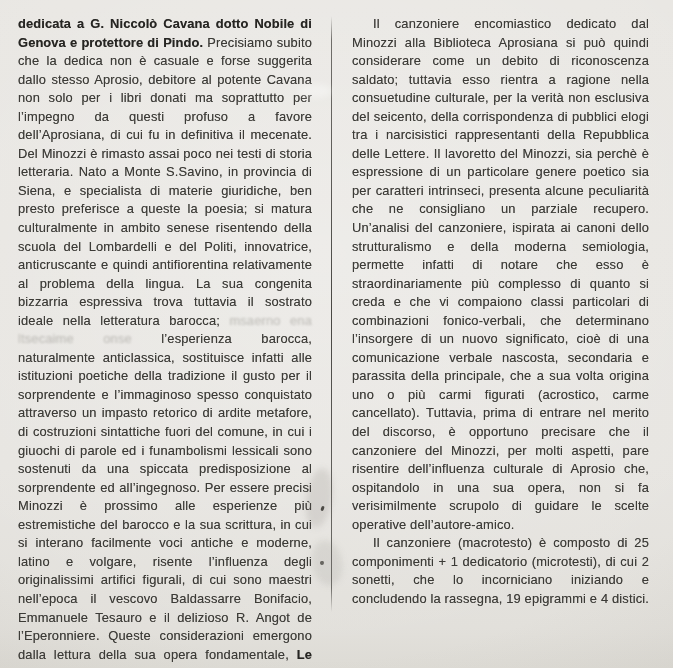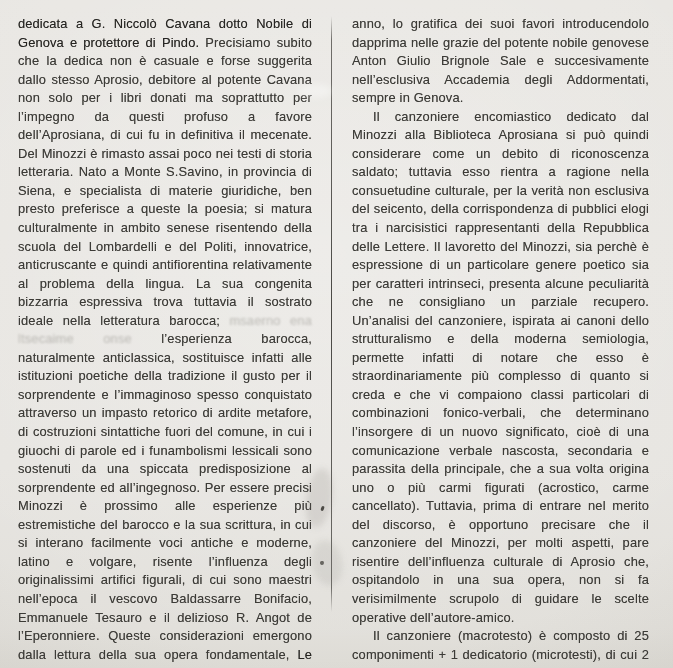--- a/index.html
+++ b/index.html
@@ -28,21 +28,21 @@
     line-height: 18.55px;
     letter-spacing: 0.15px;
     color: #3c3b37;
     text-shadow: 0 0 0.5px rgba(60,59,55,0.55);
   }
   .col-left  { left: 18px;  width: 294px; }
   .col-right { left: 352px; width: 297px; }
   .col p { margin: 0; }
   .col-right p.indented { text-indent: 21px; }
   b, .bold {
-    font-weight: normal;
+    font-weight: bold;
     color: #262522;
     letter-spacing: 0.1px;
   }
   .erased {
     color: #77756d;
     opacity: 0.34;
     filter: blur(1.25px);
   }
   .divider {
     position: absolute;
@@ -89,19 +89,18 @@
 
   <div class="divider"></div>
 
   <div class="speck-1"></div>
   <div class="speck-2"></div>
   <div class="smudge smudge-a"></div>
   <div class="smudge smudge-b"></div>
   <div class="smudge smudge-c"></div>
 
   <div class="col col-right">
-    <p>anno, lo gratifica dei suoi favori introducendolo dapprima nelle grazie del potente nobile genovese Anton Giulio Brignole Sale e succesivamente nell’esclusiva Accademia degli Addormentati, sempre in Genova.</p>
     <p class="indented">Il canzoniere encomiastico dedicato dal Minozzi alla Biblioteca Aprosiana si può quindi considerare come un debito di riconoscenza saldato; tuttavia esso rientra a ragione nella consuetudine culturale, per la verità non esclusiva del seicento, della corrispondenza di pubblici elogi tra i narcisistici rappresentanti della Repubblica delle Lettere. Il lavoretto del Minozzi, sia perchè è espressione di un particolare genere poetico sia per caratteri intrinseci, presenta alcune peculiarità che ne consigliano un parziale recupero. Un’analisi del canzoniere, ispirata ai canoni dello strutturalismo e della moderna semiologia, permette infatti di notare che esso è straordinariamente più complesso di quanto si creda e che vi compaiono classi particolari di combinazioni fonico-verbali, che determinano l’insorgere di un nuovo significato, cioè di una comunicazione verbale nascosta, secondaria e parassita della principale, che a sua volta origina uno o più carmi figurati (acrostico, carme cancellato). Tuttavia, prima di entrare nel merito del discorso, è opportuno precisare che il canzoniere del Minozzi, per molti aspetti, pare risentire dell’influenza culturale di Aprosio che, ospitandolo in una sua opera, non si fa verisimilmente scrupolo di guidare le scelte operative dell’autore-amico.</p>
     <p class="indented">Il canzoniere (macrotesto) è composto di 25 componimenti + 1 dedicatorio (microtesti), di cui 2 sonetti, che lo incorniciano iniziando e concludendo la rassegna, 19 epigrammi e 4 distici.</p>
 
   </div>
 
 </div>
 
 </body></html>

